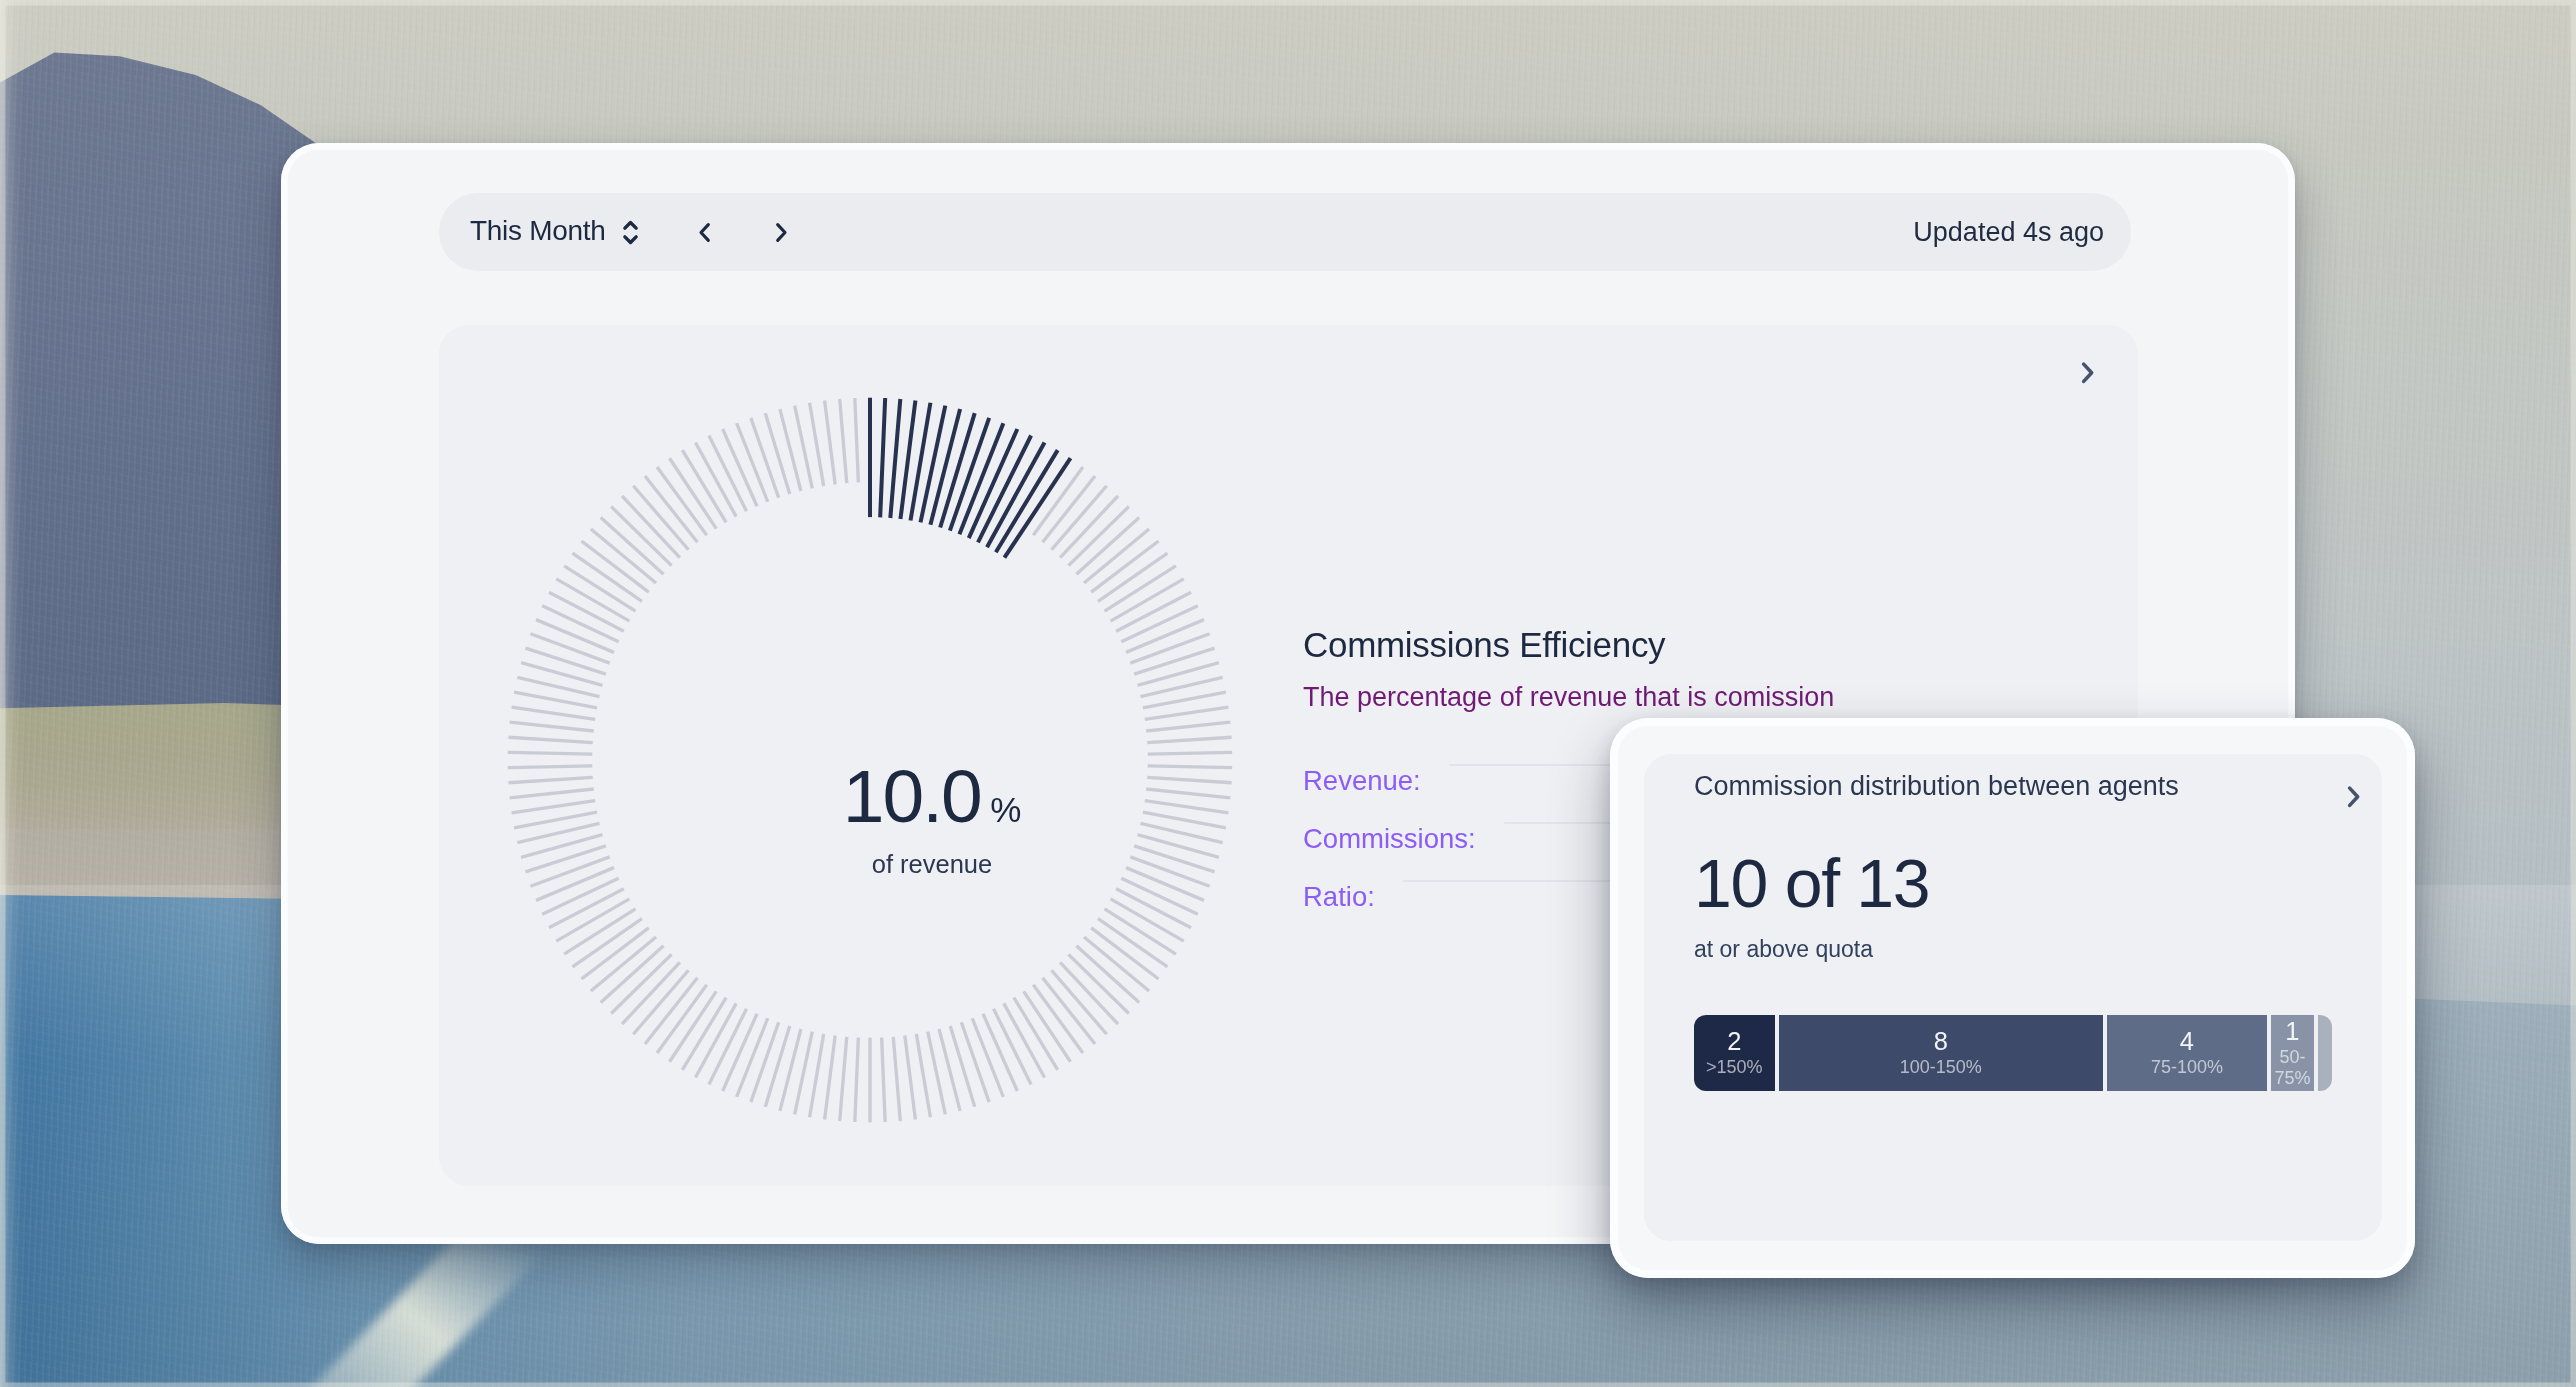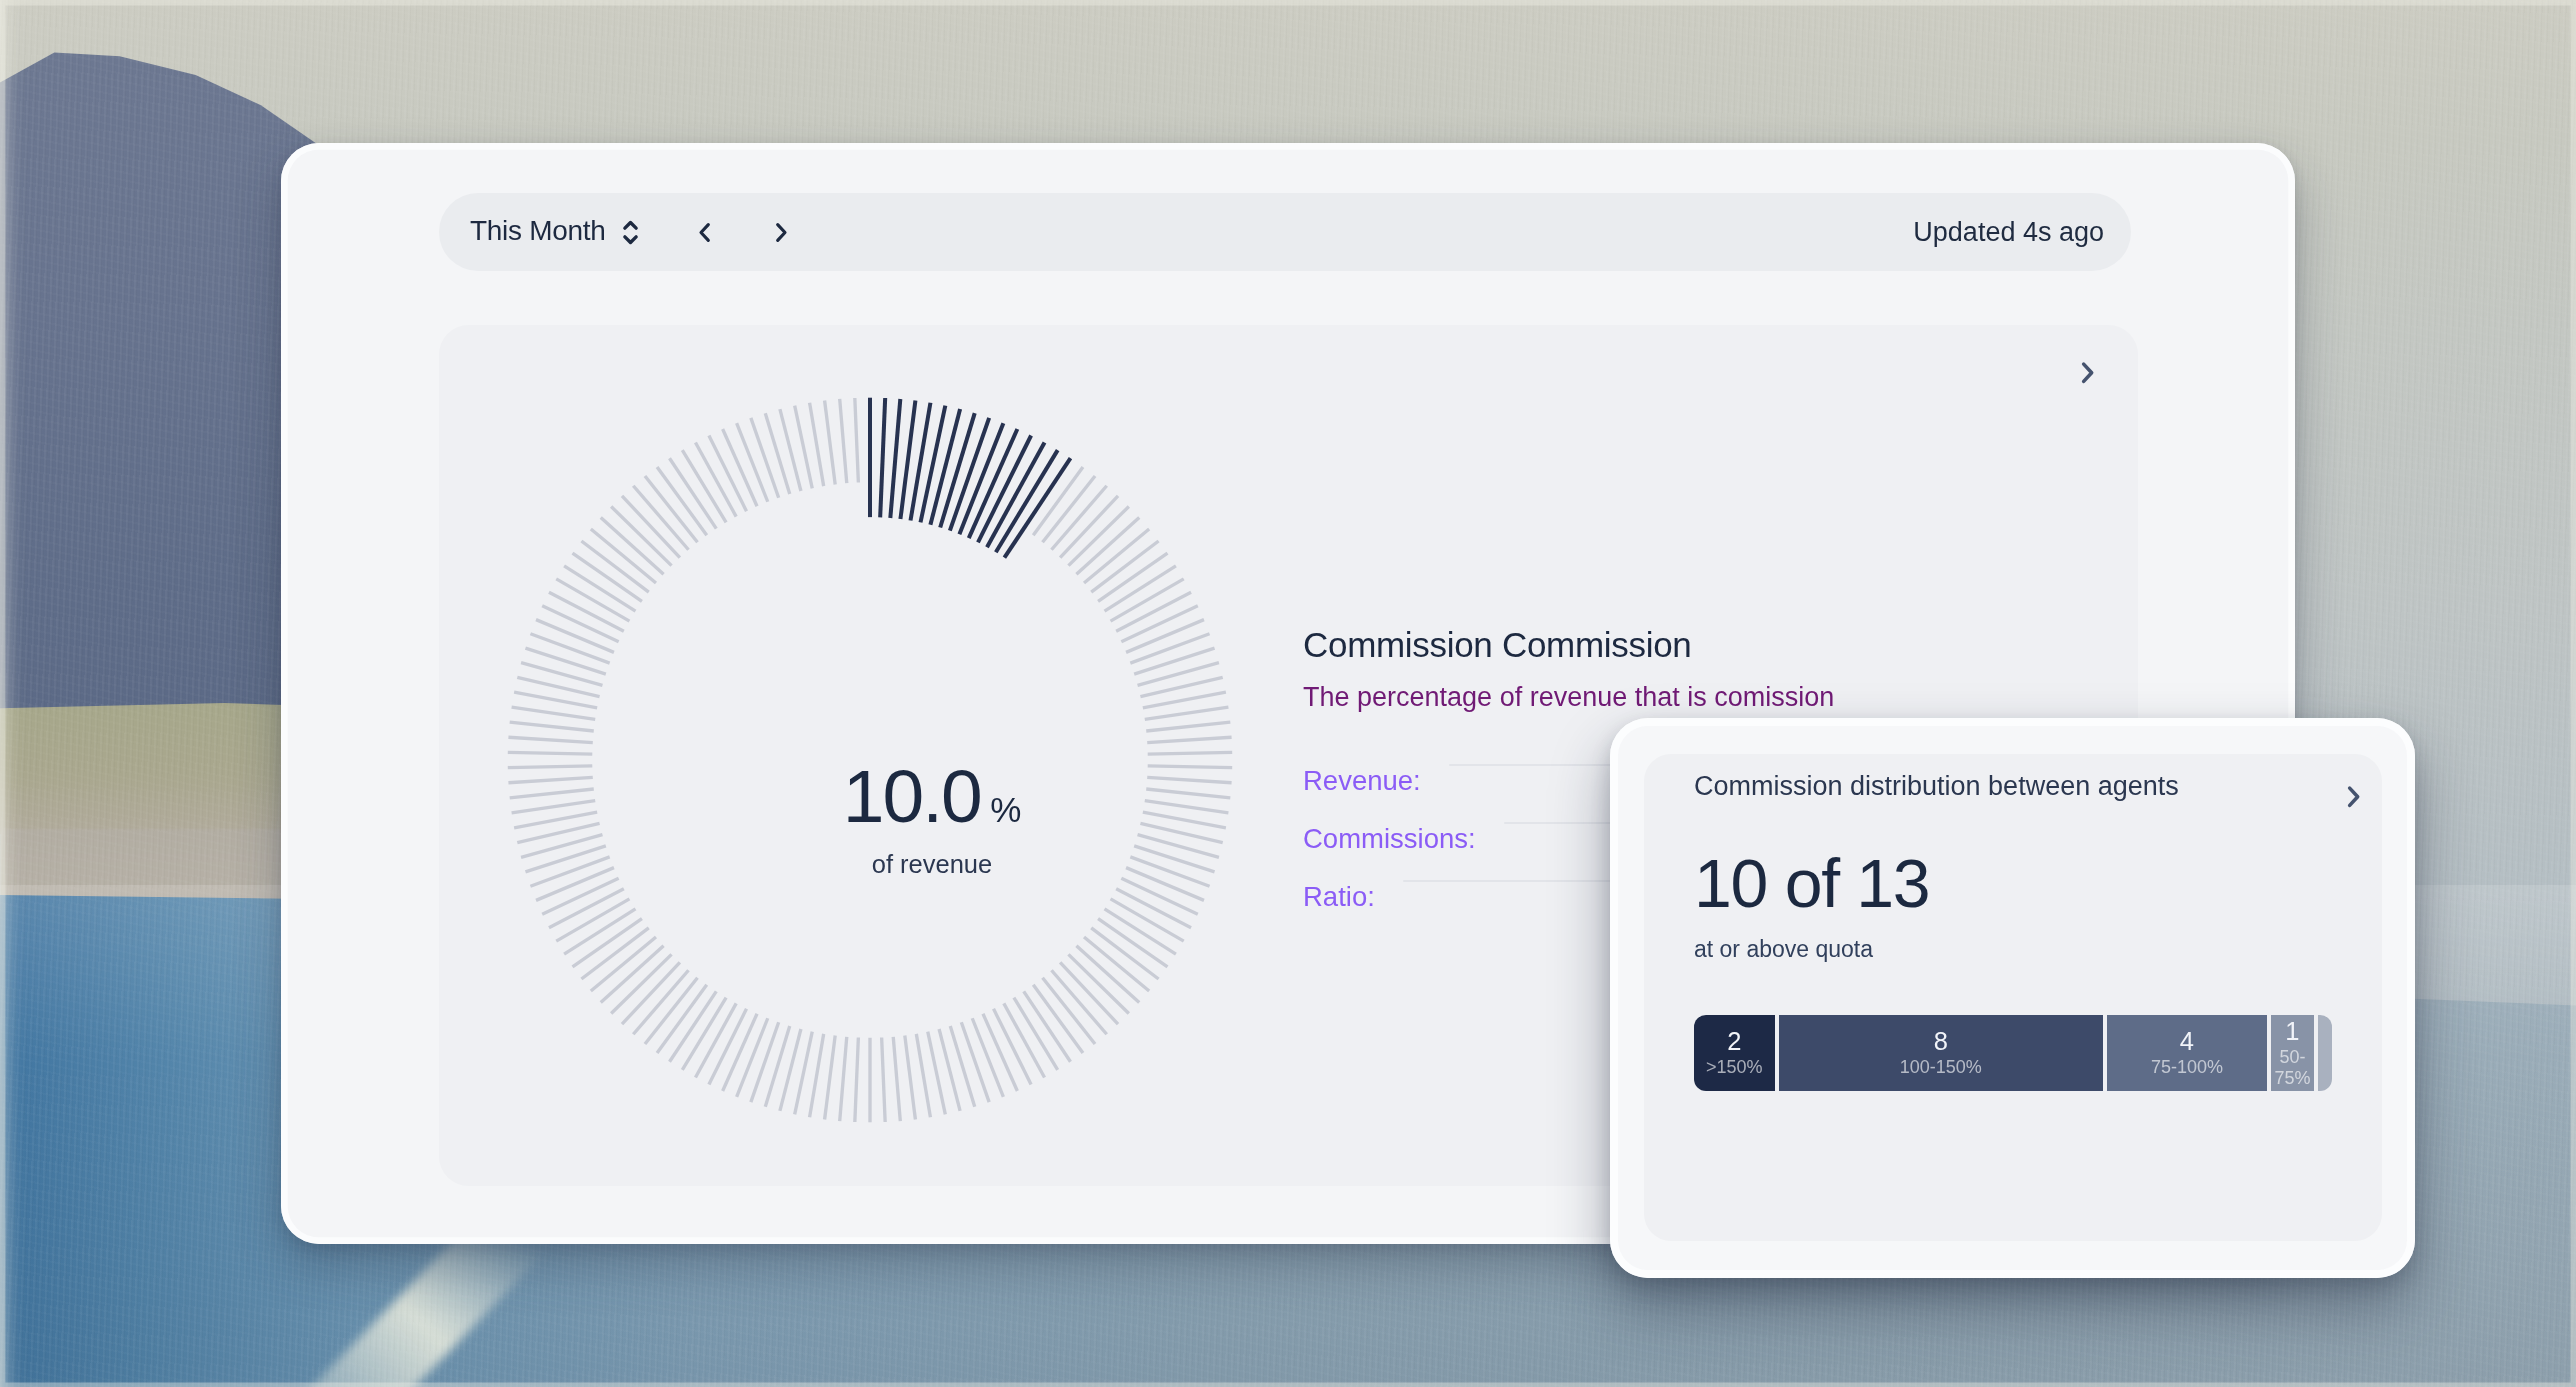--- a/index.html
+++ b/index.html
@@ -296,21 +296,21 @@
       <div class="gauge-text">
         <div class="gauge-value-row">
           <span class="gauge-value">10.0</span>
           <span class="gauge-unit">%</span>
         </div>
         <div class="gauge-caption">of revenue</div>
       </div>
     </div>
 
     <div class="info">
-      <div class="info-title">Commission Commission</div>
+      <div class="info-title">Commissions Efficiency</div>
       <div class="info-subtitle">The percentage of revenue that is comission</div>
       <div class="rows">
         <div class="metric-row">
           <span class="metric-label">Revenue:</span>
           <span class="metric-line"></span>
         </div>
         <div class="metric-row">
           <span class="metric-label">Commissions:</span>
           <span class="metric-line"></span>
         </div>

